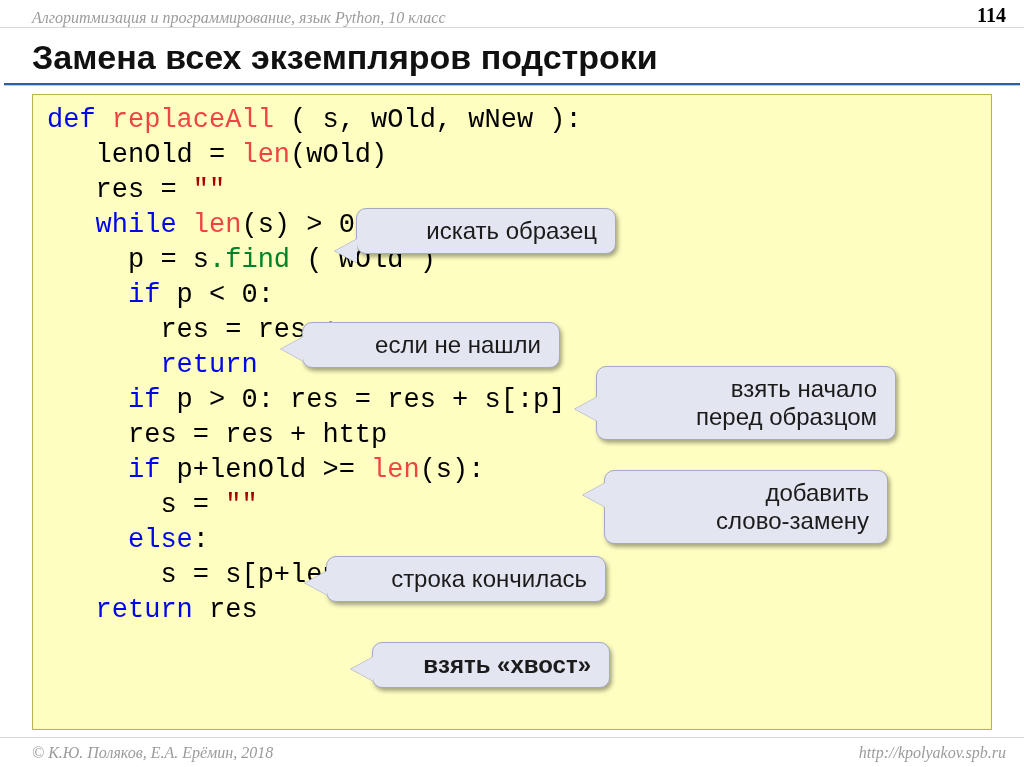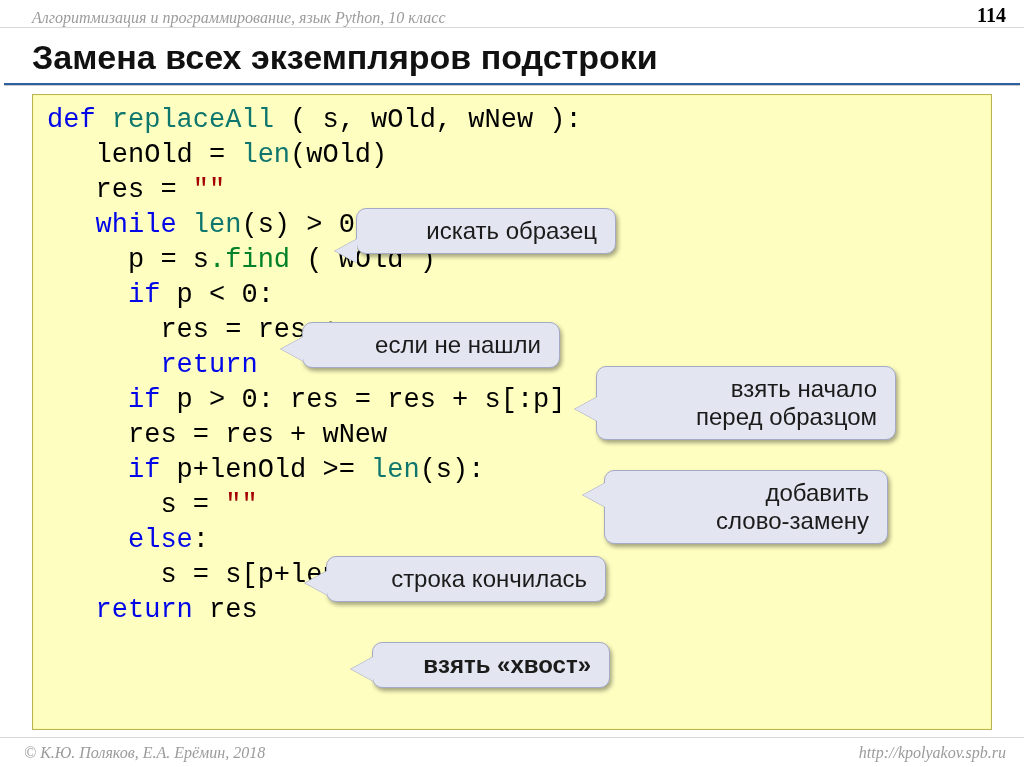--- a/index.html
+++ b/index.html
@@ -56,21 +56,21 @@
   }
   .code {
     font-family: "Courier New", monospace;
     font-size: 27px;
     line-height: 35px;
     white-space: pre;
     color: #000;
     padding: 8px 0 0 14px;
   }
   .kw { color: #0006e8; }   
-  .fn { color: #0f766e; }   
+  .fn { color: #ef4444; }   
   .mth{ color: #00812a; }   
   .str{ color: #a30000; }   
 
   
   .callout {
     position: absolute;
     background: #e3e5f0;
     border: 1px solid #a4a9c6;
     border-radius: 10px;
     box-shadow: 2px 3px 4px rgba(0,0,0,0.35);
@@ -113,21 +113,21 @@
   .c6 .tail-left { top: 14px; }
 
   .footer {
     position: absolute;
     left: 0; right: 0; bottom: 0;
     height: 30px;
     border-top: 1px solid #d8d8d8;
     display: flex;
     justify-content: space-between;
     align-items: center;
-    padding: 0 18px 0 24px;
+    padding: 0 18px 0 32px;
     color: #9b9b9b;
     font-style: italic;
     font-size: 16px;
     font-family: "Times New Roman", serif;
     background: #fff;
   }
 </style>
 </head>
 <body>
 
@@ -142,21 +142,21 @@
 <div class="code-box">
 <div class="code"><span class="kw">def</span> <span class="fn">replaceAll</span><span> ( s, wOld, wNew ):</span>
 <span>   lenOld = </span><span class="fn">len</span><span>(wOld)</span>
 <span>   res = </span><span class="str">""</span>
 <span>   </span><span class="kw">while</span><span> </span><span class="fn">len</span><span>(s) &gt; 0:</span>
 <span>     p = s</span><span class="mth">.find</span><span> ( wOld )</span>
 <span>     </span><span class="kw">if</span><span> p &lt; 0:</span>
 <span>       res = res + s</span>
 <span>       </span><span class="kw">return</span>
 <span>     </span><span class="kw">if</span><span> p &gt; 0: res = res + s[:p]</span>
-<span>     res = res + wNew</span>
+<span>     res = res + http</span>
 <span>     </span><span class="kw">if</span><span> p+lenOld &gt;= </span><span class="fn">len</span><span>(s):</span>
 <span>       s = </span><span class="str">""</span>
 <span>     </span><span class="kw">else</span><span>:</span>
 <span>       s = s[p+lenOld:]</span>
 <span>   </span><span class="kw">return</span><span> res</span></div>
 </div>
 
 <div class="callout c1">
   <span class="pointer tail-left"></span>
   <span>искать образец</span>

